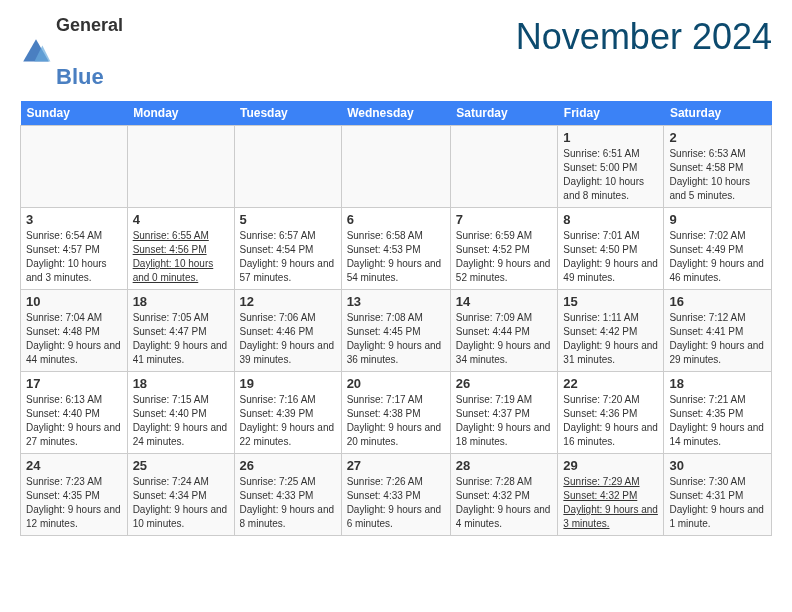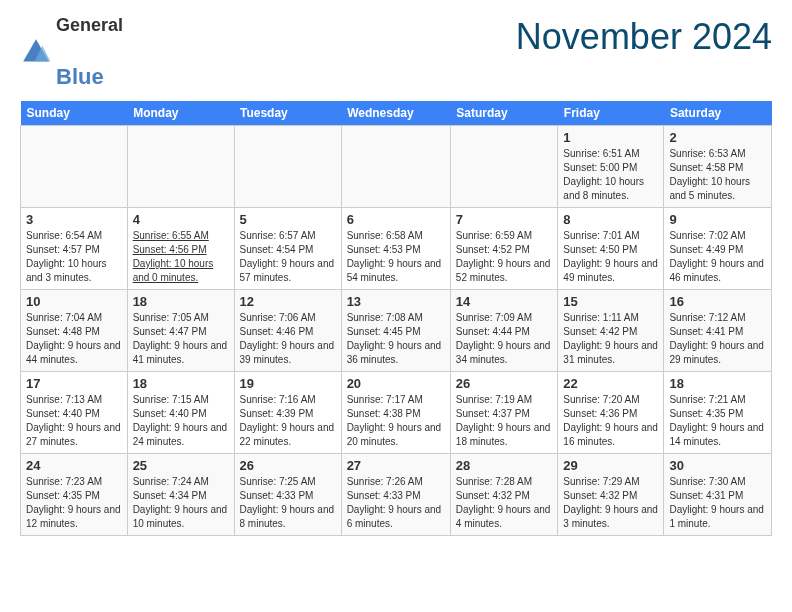--- a/index.html
+++ b/index.html
@@ -134,21 +134,21 @@
 Sunset: 4:44 PM
 Daylight: 9 hours and 34 minutes.</span></td>
           <td><span class="day-number">15</span><span class="day-detail" style="white-space: pre-line;">Sunrise: 1:11 AM
 Sunset: 4:42 PM
 Daylight: 9 hours and 31 minutes.</span></td>
           <td><span class="day-number">16</span><span class="day-detail" style="white-space: pre-line;">Sunrise: 7:12 AM
 Sunset: 4:41 PM
 Daylight: 9 hours and 29 minutes.</span></td>
         </tr>
         <tr>
-          <td><span class="day-number">17</span><span class="day-detail" style="white-space: pre-line;">Sunrise: 7:13 AM
+          <td><span class="day-number">17</span><span class="day-detail" style="white-space: pre-line;">Sunrise: 6:13 AM
 Sunset: 4:40 PM
 Daylight: 9 hours and 27 minutes.</span></td>
           <td><span class="day-number">18</span><span class="day-detail" style="white-space: pre-line;">Sunrise: 7:15 AM
 Sunset: 4:40 PM
 Daylight: 9 hours and 24 minutes.</span></td>
           <td><span class="day-number">19</span><span class="day-detail" style="white-space: pre-line;">Sunrise: 7:16 AM
 Sunset: 4:39 PM
 Daylight: 9 hours and 22 minutes.</span></td>
           <td><span class="day-number">20</span><span class="day-detail" style="white-space: pre-line;">Sunrise: 7:17 AM
 Sunset: 4:38 PM
@@ -172,21 +172,21 @@
 Daylight: 9 hours and 10 minutes.</span></td>
           <td><span class="day-number">26</span><span class="day-detail" style="white-space: pre-line;">Sunrise: 7:25 AM
 Sunset: 4:33 PM
 Daylight: 9 hours and 8 minutes.</span></td>
           <td><span class="day-number">27</span><span class="day-detail" style="white-space: pre-line;">Sunrise: 7:26 AM
 Sunset: 4:33 PM
 Daylight: 9 hours and 6 minutes.</span></td>
           <td><span class="day-number">28</span><span class="day-detail" style="white-space: pre-line;">Sunrise: 7:28 AM
 Sunset: 4:32 PM
 Daylight: 9 hours and 4 minutes.</span></td>
-          <td><span class="day-number">29</span><span class="day-detail" style="white-space: pre-line;">Sunrise: 7:29 AM
+          <td><span class="day-number">29</span><span class="day-detail" style="white-space: pre-line; text-decoration: underline;">Sunrise: 7:29 AM
 Sunset: 4:32 PM
 Daylight: 9 hours and 3 minutes.</span></td>
           <td><span class="day-number">30</span><span class="day-detail" style="white-space: pre-line;">Sunrise: 7:30 AM
 Sunset: 4:31 PM
 Daylight: 9 hours and 1 minute.</span></td>
         </tr>
       </tbody>
   </table>
 </div>
 

